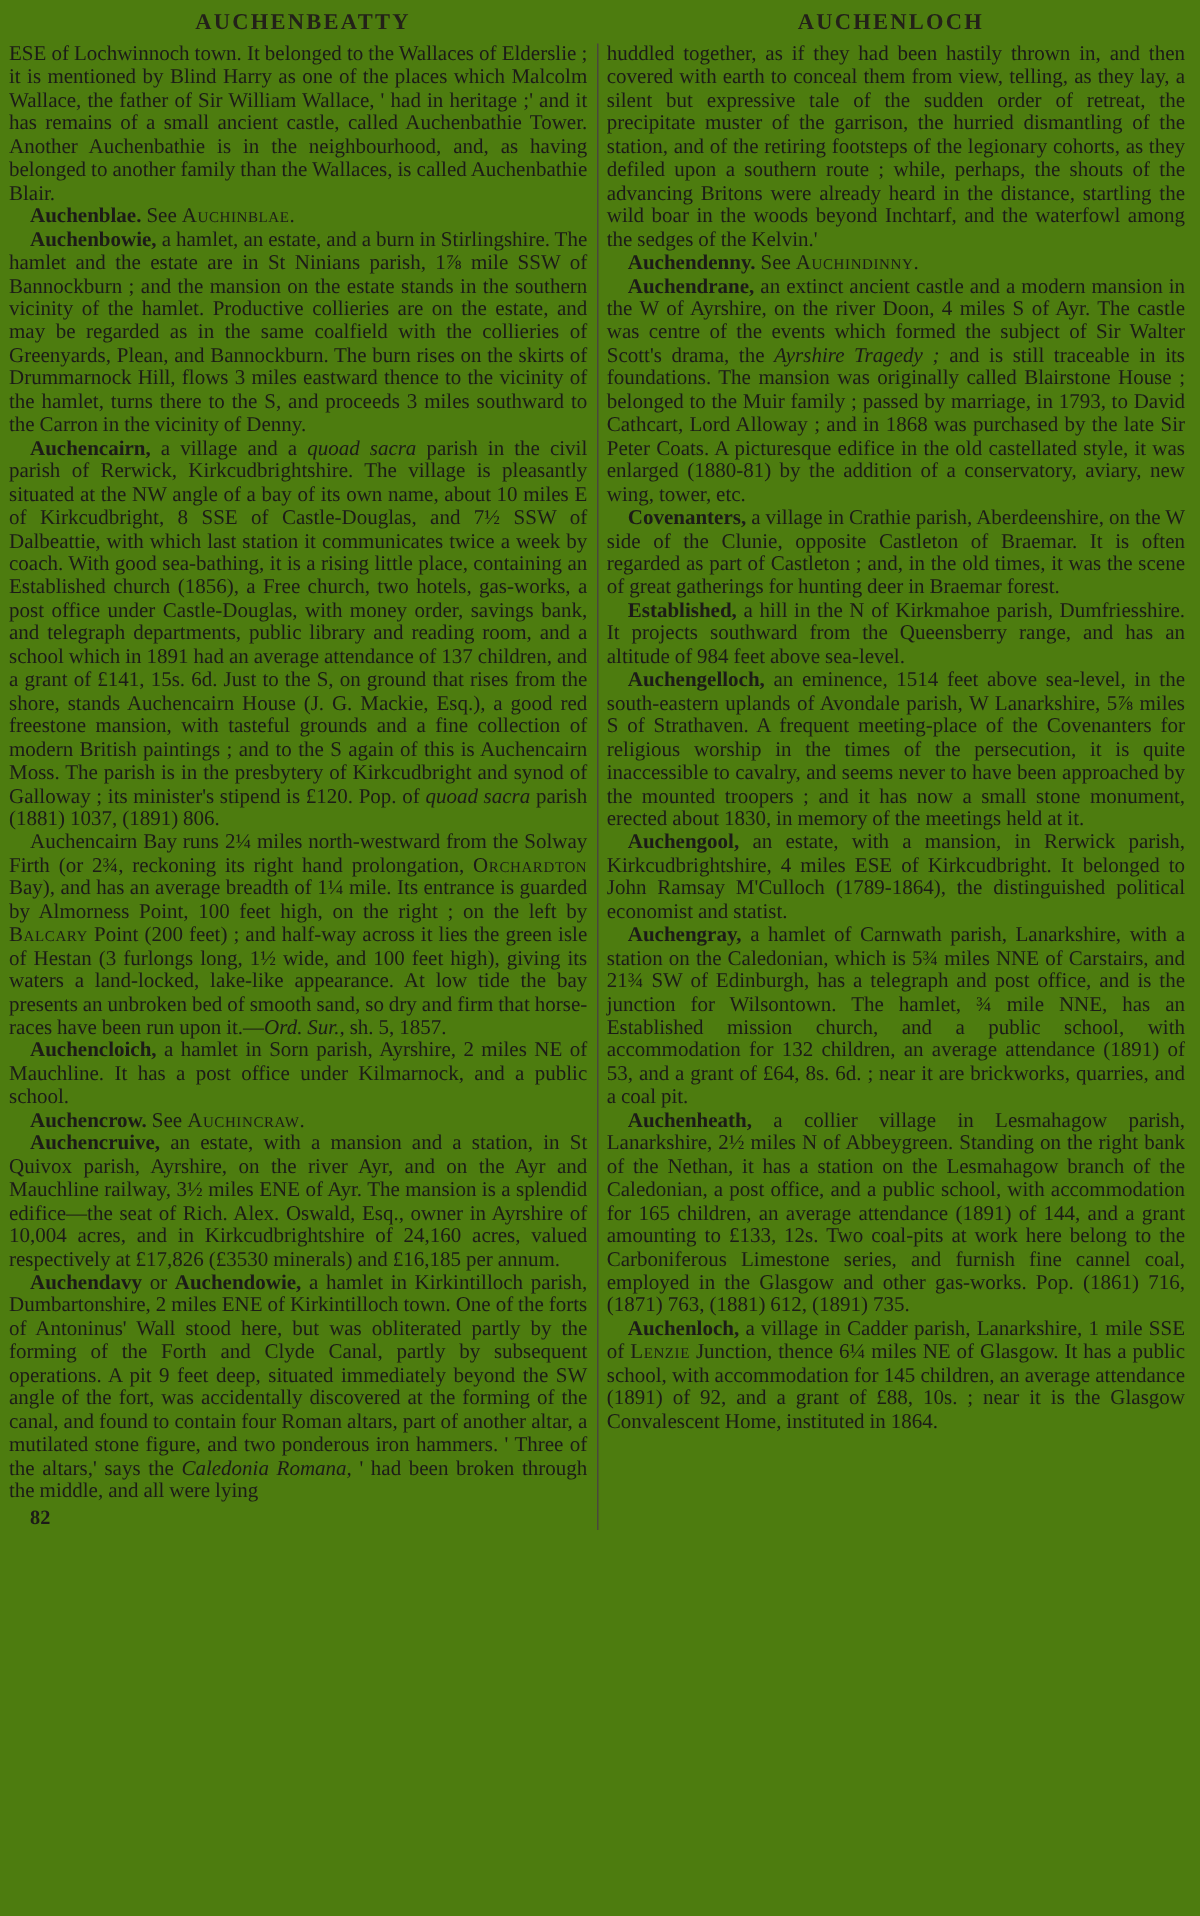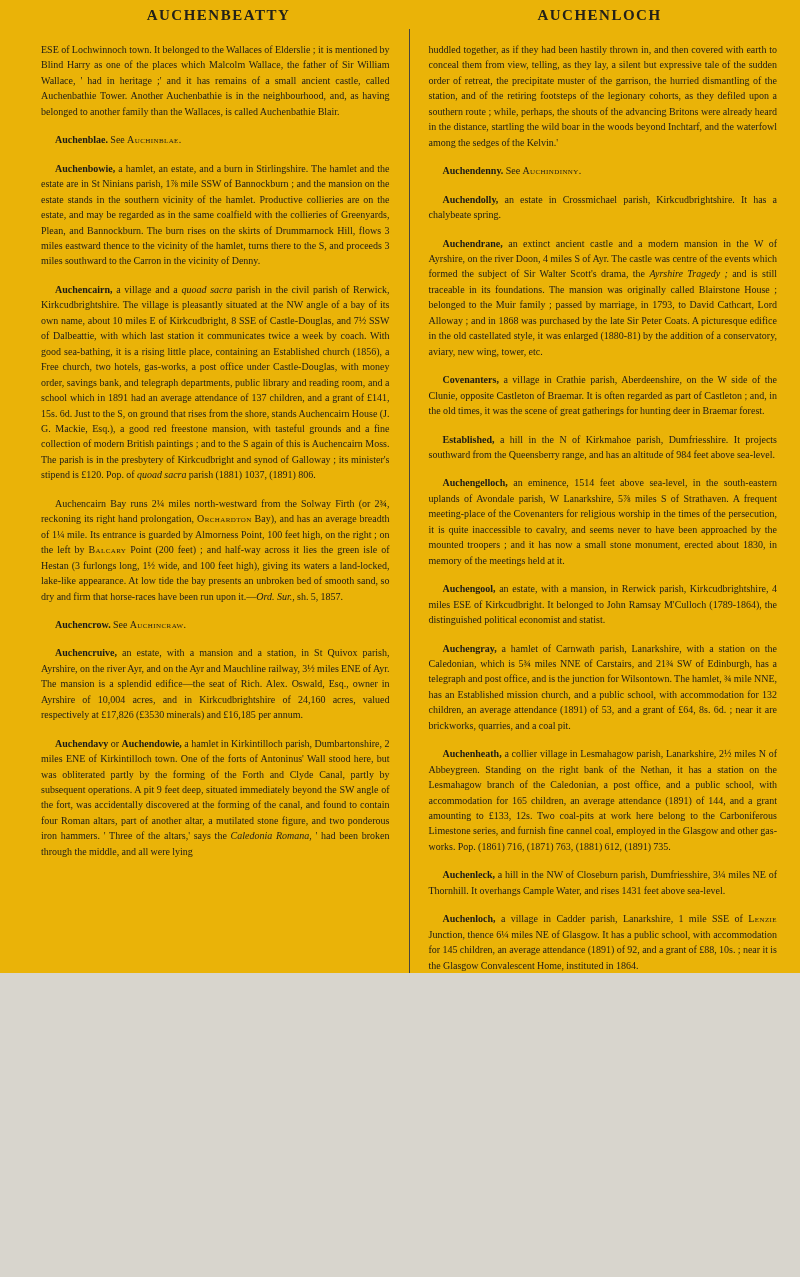--- a/index.html
+++ b/index.html
@@ -4,24 +4,24 @@
 <style>
   html, body { margin: 0; padding: 0; }
   body {
     width: 800px;
     font-family: "Liberation Serif", "DejaVu Serif", serif;
     background: #d8d5cd;
   }
   .page {
     position: relative;
     width: 800px;
-    height: 973px;
-    background: #eab308;
+    height: 1277px;
+    background: #4d7c0f;
     box-sizing: border-box;
-    padding: 7px 10px 4px 28px;
+    padding: 7px 10px 4px 6px;
     overflow: hidden;
     color: #1c1b18;
   }
   .running-heads {
     display: flex;
     width: 100%;
     margin-bottom: 5px;
   }
   .running-head {
     flex: 1;
@@ -38,22 +38,22 @@
   .column {
     flex: 1;
     min-width: 0;
   }
   .column-divider {
     width: 1px;
     background: #4a463d;
     margin: 0 6px;
   }
   .col-text p {
-    margin: 13px;
-    font-size: 10px;
+    margin: 0;
+    font-size: 14px;
     line-height: 15.45px;
     text-align: justify;
     word-spacing: -0.2px;
   }
   .col-text p.indent { text-indent: 14px; }
   .seg-bold { font-weight: 700; }
   .seg-italic { font-style: italic; }
   .seg-smallcaps { font-variant: small-caps; letter-spacing: 0.4px; }
   .page-number {
     font-weight: 700;
@@ -73,39 +73,39 @@
   </div>
 
   <div class="columns">
     <div class="column">
       <div class="col-text">
           <p class=""><span class="seg-plain">ESE of Lochwinnoch town.  It belonged to the Wallaces of Elderslie ; it is mentioned by Blind Harry as one of the places which Malcolm Wallace, the father of Sir William Wallace, ' had in heritage ;' and it has remains of a small ancient castle, called Auchenbathie Tower.  Another Auchenbathie is in the neighbourhood, and, as having belonged to another family than the Wallaces, is called Auchenbathie Blair.</span></p>
           <p class="indent"><span class="seg-bold">Auchenblae.</span><span class="seg-plain">  See </span><span class="seg-smallcaps">Auchinblae.</span></p>
           <p class="indent"><span class="seg-bold">Auchenbowie,</span><span class="seg-plain"> a hamlet, an estate, and a burn in Stirlingshire.  The hamlet and the estate are in St Ninians parish, 1⅞ mile SSW of Bannockburn ; and the mansion on the estate stands in the southern vicinity of the hamlet.  Productive collieries are on the estate, and may be regarded as in the same coalfield with the collieries of Greenyards, Plean, and Bannockburn.  The burn rises on the skirts of Drummarnock Hill, flows 3 miles eastward thence to the vicinity of the hamlet, turns there to the S, and proceeds 3 miles southward to the Carron in the vicinity of Denny.</span></p>
           <p class="indent"><span class="seg-bold">Auchencairn,</span><span class="seg-plain"> a village and a </span><span class="seg-italic">quoad sacra</span><span class="seg-plain"> parish in the civil parish of Rerwick, Kirkcudbrightshire.  The village is pleasantly situated at the NW angle of a bay of its own name, about 10 miles E of Kirkcudbright, 8 SSE of Castle-Douglas, and 7½ SSW of Dalbeattie, with which last station it communicates twice a week by coach.  With good sea-bathing, it is a rising little place, containing an Established church (1856), a Free church, two hotels, gas-works, a post office under Castle-Douglas, with money order, savings bank, and telegraph departments, public library and reading room, and a school which in 1891 had an average attendance of 137 children, and a grant of £141, 15s. 6d.  Just to the S, on ground that rises from the shore, stands Auchencairn House (J. G. Mackie, Esq.), a good red freestone mansion, with tasteful grounds and a fine collection of modern British paintings ; and to the S again of this is Auchencairn Moss.  The parish is in the presbytery of Kirkcudbright and synod of Galloway ; its minister's stipend is £120.  Pop. of </span><span class="seg-italic">quoad sacra</span><span class="seg-plain"> parish (1881) 1037, (1891) 806.</span></p>
           <p class="indent"><span class="seg-plain">Auchencairn Bay runs 2¼ miles north-westward from the Solway Firth (or 2¾, reckoning its right hand prolongation, </span><span class="seg-smallcaps">Orchardton</span><span class="seg-plain"> Bay), and has an average breadth of 1¼ mile.  Its entrance is guarded by Almorness Point, 100 feet high, on the right ; on the left by </span><span class="seg-smallcaps">Balcary</span><span class="seg-plain"> Point (200 feet) ; and half-way across it lies the green isle of Hestan (3 furlongs long, 1½ wide, and 100 feet high), giving its waters a land-locked, lake-like appearance.  At low tide the bay presents an unbroken bed of smooth sand, so dry and firm that horse-races have been run upon it.—</span><span class="seg-italic">Ord. Sur.,</span><span class="seg-plain"> sh. 5, 1857.</span></p>
+          <p class="indent"><span class="seg-bold">Auchencloich,</span><span class="seg-plain"> a hamlet in Sorn parish, Ayrshire, 2 miles NE of Mauchline.  It has a post office under Kilmarnock, and a public school.</span></p>
           <p class="indent"><span class="seg-bold">Auchencrow.</span><span class="seg-plain">  See </span><span class="seg-smallcaps">Auchincraw.</span></p>
           <p class="indent"><span class="seg-bold">Auchencruive,</span><span class="seg-plain"> an estate, with a mansion and a station, in St Quivox parish, Ayrshire, on the river Ayr, and on the Ayr and Mauchline railway, 3½ miles ENE of Ayr.  The mansion is a splendid edifice—the seat of Rich. Alex. Oswald, Esq., owner in Ayrshire of 10,004 acres, and in Kirkcudbrightshire of 24,160 acres, valued respectively at £17,826 (£3530 minerals) and £16,185 per annum.</span></p>
           <p class="indent"><span class="seg-bold">Auchendavy</span><span class="seg-plain"> or </span><span class="seg-bold">Auchendowie,</span><span class="seg-plain"> a hamlet in Kirkintilloch parish, Dumbartonshire, 2 miles ENE of Kirkintilloch town.  One of the forts of Antoninus' Wall stood here, but was obliterated partly by the forming of the Forth and Clyde Canal, partly by subsequent operations.  A pit 9 feet deep, situated immediately beyond the SW angle of the fort, was accidentally discovered at the forming of the canal, and found to contain four Roman altars, part of another altar, a mutilated stone figure, and two ponderous iron hammers.  ' Three of the altars,' says the </span><span class="seg-italic">Caledonia Romana,</span><span class="seg-plain"> ' had been broken through the middle, and all were lying</span></p>
         </div>
+      <div class="page-number">82</div>
     </div>
 
     <div class="column-divider"></div>
 
     <div class="column">
       <div class="col-text">
           <p class=""><span class="seg-plain">huddled together, as if they had been hastily thrown in, and then covered with earth to conceal them from view, telling, as they lay, a silent but expressive tale of the sudden order of retreat, the precipitate muster of the garrison, the hurried dismantling of the station, and of the retiring footsteps of the legionary cohorts, as they defiled upon a southern route ; while, perhaps, the shouts of the advancing Britons were already heard in the distance, startling the wild boar in the woods beyond Inchtarf, and the waterfowl among the sedges of the Kelvin.'</span></p>
           <p class="indent"><span class="seg-bold">Auchendenny.</span><span class="seg-plain">  See </span><span class="seg-smallcaps">Auchindinny.</span></p>
-          <p class="indent"><span class="seg-bold">Auchendolly,</span><span class="seg-plain"> an estate in Crossmichael parish, Kirkcudbrightshire.  It has a chalybeate spring.</span></p>
           <p class="indent"><span class="seg-bold">Auchendrane,</span><span class="seg-plain"> an extinct ancient castle and a modern mansion in the W of Ayrshire, on the river Doon, 4 miles S of Ayr.  The castle was centre of the events which formed the subject of Sir Walter Scott's drama, the </span><span class="seg-italic">Ayrshire Tragedy ;</span><span class="seg-plain"> and is still traceable in its foundations.  The mansion was originally called Blairstone House ; belonged to the Muir family ; passed by marriage, in 1793, to David Cathcart, Lord Alloway ; and in 1868 was purchased by the late Sir Peter Coats.  A picturesque edifice in the old castellated style, it was enlarged (1880-81) by the addition of a conservatory, aviary, new wing, tower, etc.</span></p>
           <p class="indent"><span class="seg-bold">Covenanters,</span><span class="seg-plain"> a village in Crathie parish, Aberdeenshire, on the W side of the Clunie, opposite Castleton of Braemar.  It is often regarded as part of Castleton ; and, in the old times, it was the scene of great gatherings for hunting deer in Braemar forest.</span></p>
           <p class="indent"><span class="seg-bold">Established,</span><span class="seg-plain"> a hill in the N of Kirkmahoe parish, Dumfriesshire.  It projects southward from the Queensberry range, and has an altitude of 984 feet above sea-level.</span></p>
           <p class="indent"><span class="seg-bold">Auchengelloch,</span><span class="seg-plain"> an eminence, 1514 feet above sea-level, in the south-eastern uplands of Avondale parish, W Lanarkshire, 5⅞ miles S of Strathaven.  A frequent meeting-place of the Covenanters for religious worship in the times of the persecution, it is quite inaccessible to cavalry, and seems never to have been approached by the mounted troopers ; and it has now a small stone monument, erected about 1830, in memory of the meetings held at it.</span></p>
           <p class="indent"><span class="seg-bold">Auchengool,</span><span class="seg-plain"> an estate, with a mansion, in Rerwick parish, Kirkcudbrightshire, 4 miles ESE of Kirkcudbright.  It belonged to John Ramsay M'Culloch (1789-1864), the distinguished political economist and statist.</span></p>
           <p class="indent"><span class="seg-bold">Auchengray,</span><span class="seg-plain"> a hamlet of Carnwath parish, Lanarkshire, with a station on the Caledonian, which is 5¾ miles NNE of Carstairs, and 21¾ SW of Edinburgh, has a telegraph and post office, and is the junction for Wilsontown.  The hamlet, ¾ mile NNE, has an Established mission church, and a public school, with accommodation for 132 children, an average attendance (1891) of 53, and a grant of £64, 8s. 6d. ; near it are brickworks, quarries, and a coal pit.</span></p>
           <p class="indent"><span class="seg-bold">Auchenheath,</span><span class="seg-plain"> a collier village in Lesmahagow parish, Lanarkshire, 2½ miles N of Abbeygreen.  Standing on the right bank of the Nethan, it has a station on the Lesmahagow branch of the Caledonian, a post office, and a public school, with accommodation for 165 children, an average attendance (1891) of 144, and a grant amounting to £133, 12s.  Two coal-pits at work here belong to the Carboniferous Limestone series, and furnish fine cannel coal, employed in the Glasgow and other gas-works.  Pop. (1861) 716, (1871) 763, (1881) 612, (1891) 735.</span></p>
-          <p class="indent"><span class="seg-bold">Auchenleck,</span><span class="seg-plain"> a hill in the NW of Closeburn parish, Dumfriesshire, 3¼ miles NE of Thornhill.  It overhangs Cample Water, and rises 1431 feet above sea-level.</span></p>
           <p class="indent"><span class="seg-bold">Auchenloch,</span><span class="seg-plain"> a village in Cadder parish, Lanarkshire, 1 mile SSE of </span><span class="seg-smallcaps">Lenzie</span><span class="seg-plain"> Junction, thence 6¼ miles NE of Glasgow.  It has a public school, with accommodation for 145 children, an average attendance (1891) of 92, and a grant of £88, 10s. ; near it is the Glasgow Convalescent Home, instituted in 1864.</span></p>
         </div>
     </div>
   </div>
 
 </div>
 
 </body></html>

